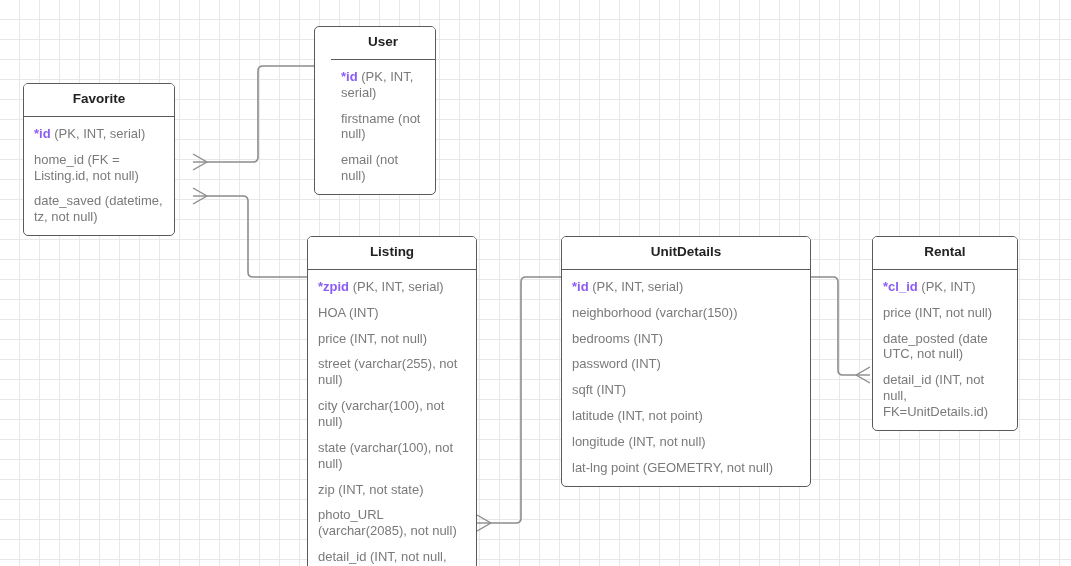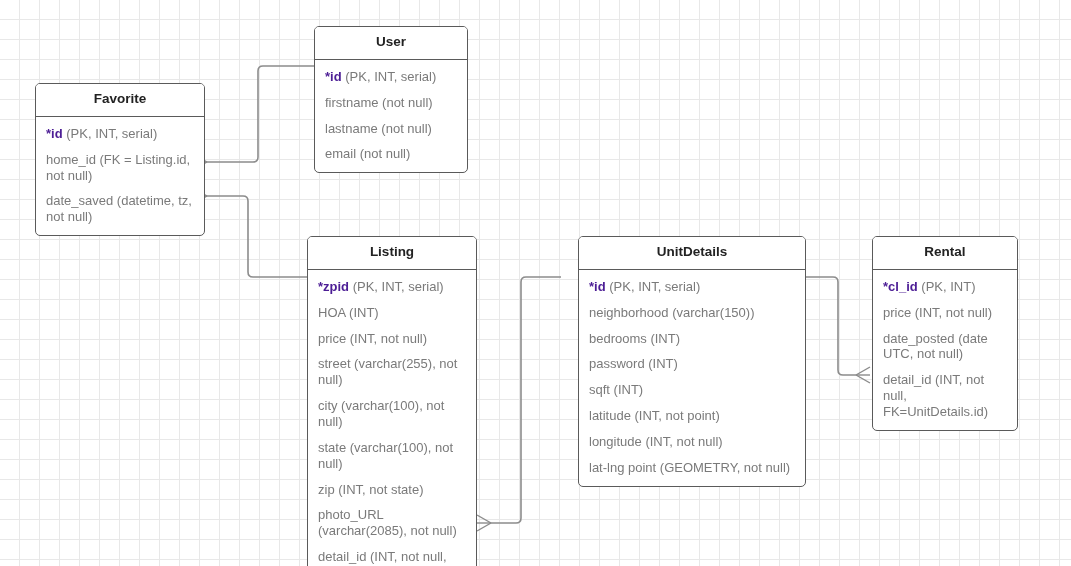--- a/index.html
+++ b/index.html
@@ -75,28 +75,28 @@
   .field {
     box-sizing: border-box;
     font-size: 13px;
     color: #7a7a7a;
     padding: 5px 9px 5px 10px;
     line-height: 1.22;
     white-space: pre-line;
   }
   .field .pk {
     font-weight: bold;
-    color: #4c1d95;
+    color: #8b5cf6;
   }
 
   
-  #entity-favorite    { left: 23px;  top: 83px;  width: 170px; margin-left: 12px; }
-  #entity-user        { left: 314px; top: 26px;  width: 154px; }
+  #entity-favorite    { left: 23px;  top: 83px;  width: 152px; }
+  #entity-user        { left: 314px; top: 26px;  width: 122px; padding-left: 16px; }
   #entity-listing     { left: 307px; top: 236px; width: 170px; }
-  #entity-unitdetails { left: 578px; top: 236px; width: 228px; }
+  #entity-unitdetails { left: 561px; top: 236px; width: 250px; }
   #entity-rental      { left: 872px; top: 236px; width: 146px; }
 </style>
 </head>
 <body>
 
 <div id="canvas">
 
   <svg id="connectors" viewBox="0 0 1071 566" width="1071" height="566" xmlns="http://www.w3.org/2000/svg">
 
     <g>
@@ -135,21 +135,20 @@
       <div class="field"><span>home_id (FK = Listing.id, not null)</span></div>
       <div class="field"><span>date_saved (datetime, tz, not null)</span></div>
     </div>
   </div>
 
   <div class="entity" id="entity-user">
     <div class="entity-header">User</div>
     <div class="entity-fields">
       <div class="field"><span class="pk">*id</span><span> (PK, INT, serial)</span></div>
       <div class="field"><span>firstname (not null)</span></div>
-      <div class="field"><span>lastname (not null)</span></div>
       <div class="field"><span>email (not null)</span></div>
     </div>
   </div>
 
   <div class="entity" id="entity-listing">
     <div class="entity-header">Listing</div>
     <div class="entity-fields">
       <div class="field"><span class="pk">*zpid</span><span> (PK, INT, serial)</span></div>
       <div class="field"><span>HOA (INT)</span></div>
       <div class="field"><span>price (INT, not null)</span></div>

